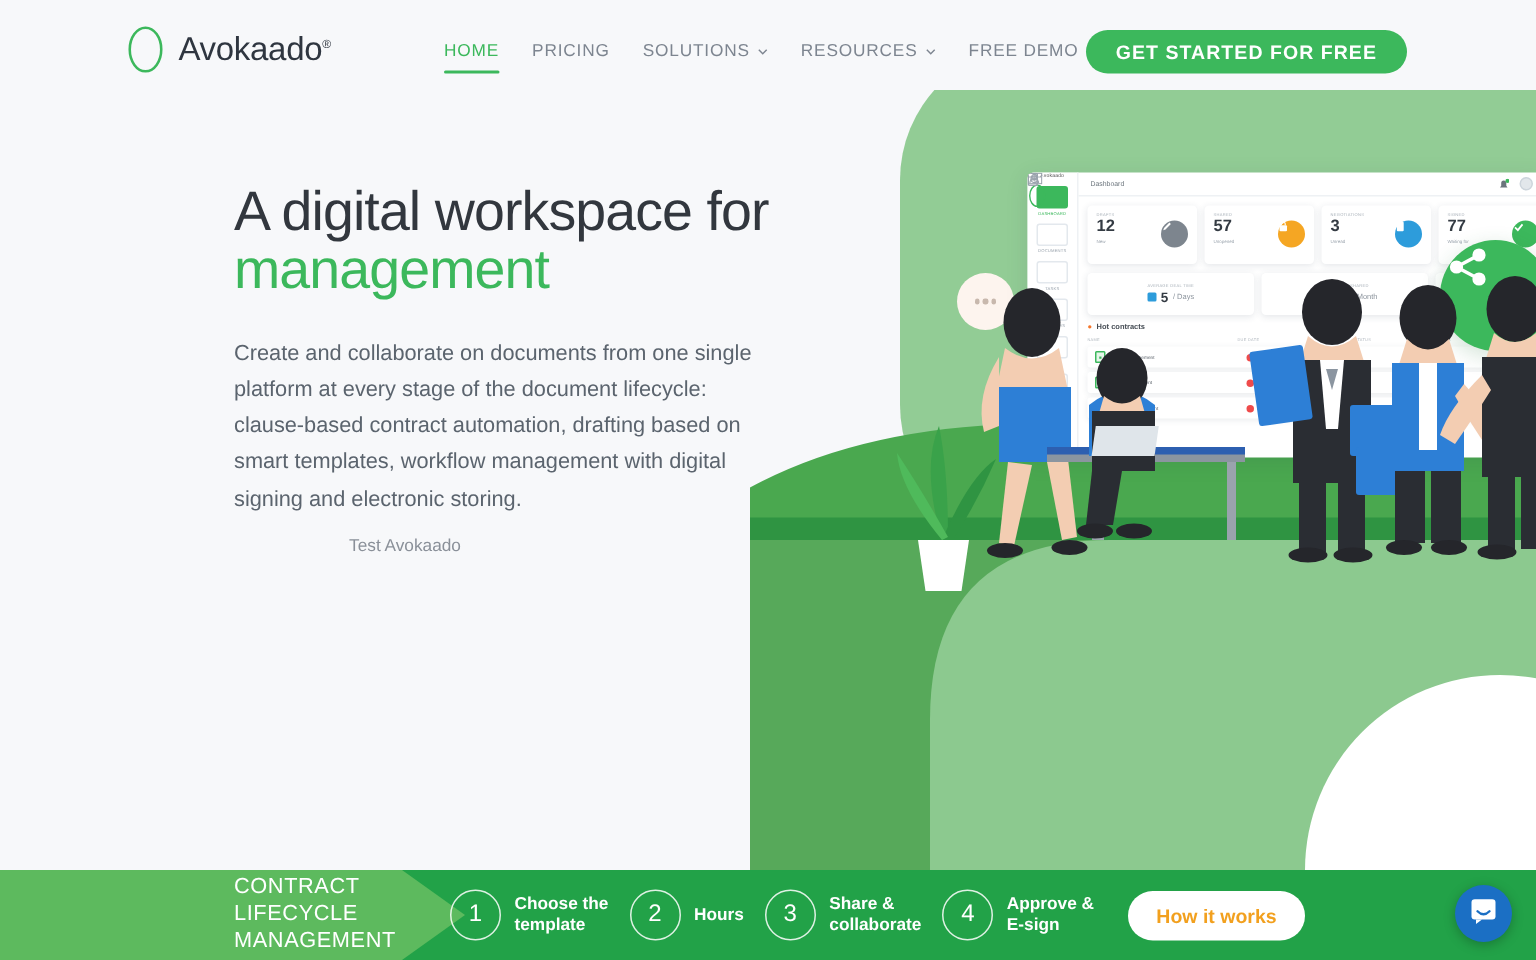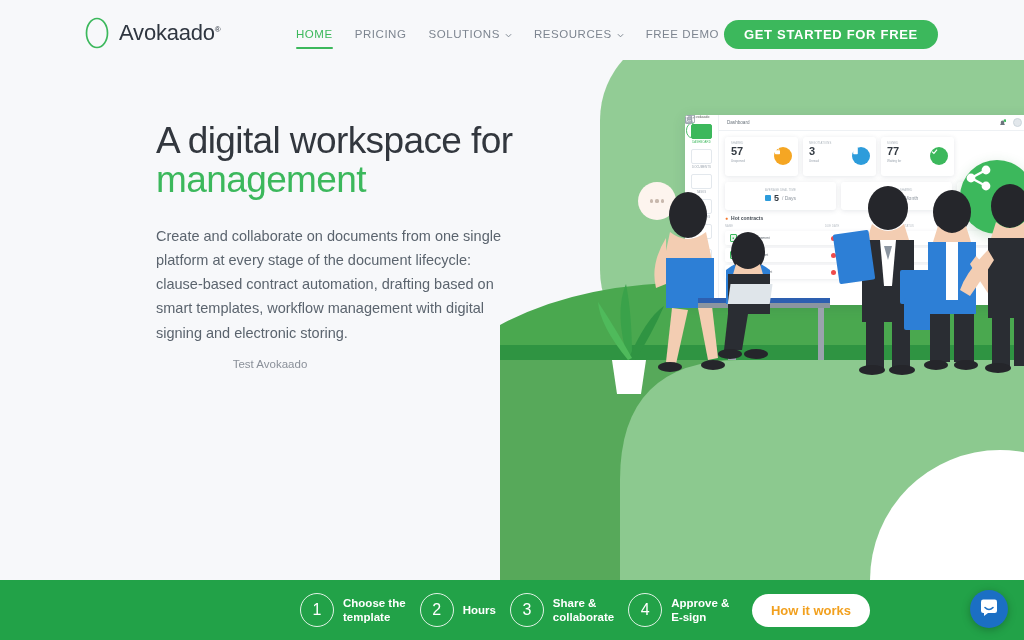--- a/index.html
+++ b/index.html
@@ -307,20 +307,30 @@
                 <path d="M1 6 h5 l-0.8 -1.2 V3.1 a1.7 1.7 0 0 0 -3.4 0 V4.8 Z" fill="#6c757d"></path>
                 <circle cx="6" cy="1.6" r="1.4" fill="#3cb85c"></circle>
               </svg>
           </span>
           <span class="avatar-mini"></span>
         </div>
       </div>
 
       <div class="stats">
         <div class="stat">
+          <div class="lbl">DRAFTS</div>
+          <div class="num">12</div>
+          <div class="sub">New</div>
+          <div class="badge" style="background:#7d858e">
+            <svg width="8" height="8" viewBox="0 0 8 8">
+                <path d="M1.5 6.5 L2 5 L5.6 1.4 L6.6 2.4 L3 6 Z" fill="#fff"></path>
+              </svg>
+          </div>
+        </div>
+        <div class="stat">
           <div class="lbl">SHARED</div>
           <div class="num">57</div>
           <div class="sub">Unopened</div>
           <div class="badge" style="background:#f5a623">
             <svg width="7" height="8" viewBox="0 0 7 8">
                 <rect x="1" y="3.2" width="5" height="4" rx="0.7" fill="#fff"></rect>
                 <path d="M2.2 3.2 V2.3 a1.3 1.3 0 0 1 2.6 0 V3.2" fill="none" stroke="#fff" stroke-width="0.8"></path>
               </svg>
           </div>
         </div>
@@ -515,20 +525,27 @@
   <div class="hero-left">
     <h1 class="headline">
       <span>A digital workspace for</span>
       <span class="green">management</span>
     </h1>
     <p class="hero-sub">Create and collaborate on documents from one single platform at every stage of the document lifecycle: clause-based contract automation, drafting based on smart templates, workflow management with digital signing and electronic storing.</p>
     <span class="test-link">Test Avokaado</span>
   </div>
 
   <div class="bottombar">
+    <div class="clm-chevron">
+      <div class="clm-text">
+        <div>CONTRACT</div>
+        <div>LIFECYCLE</div>
+        <div>MANAGEMENT</div>
+      </div>
+    </div>
 
     <div class="steps">
       <div class="step">
         <div class="step-num">1</div>
         <div class="step-lbl">Choose the
 template</div>
       </div>
       <div class="step">
         <div class="step-num">2</div>
         <div class="step-lbl">Hours</div>

